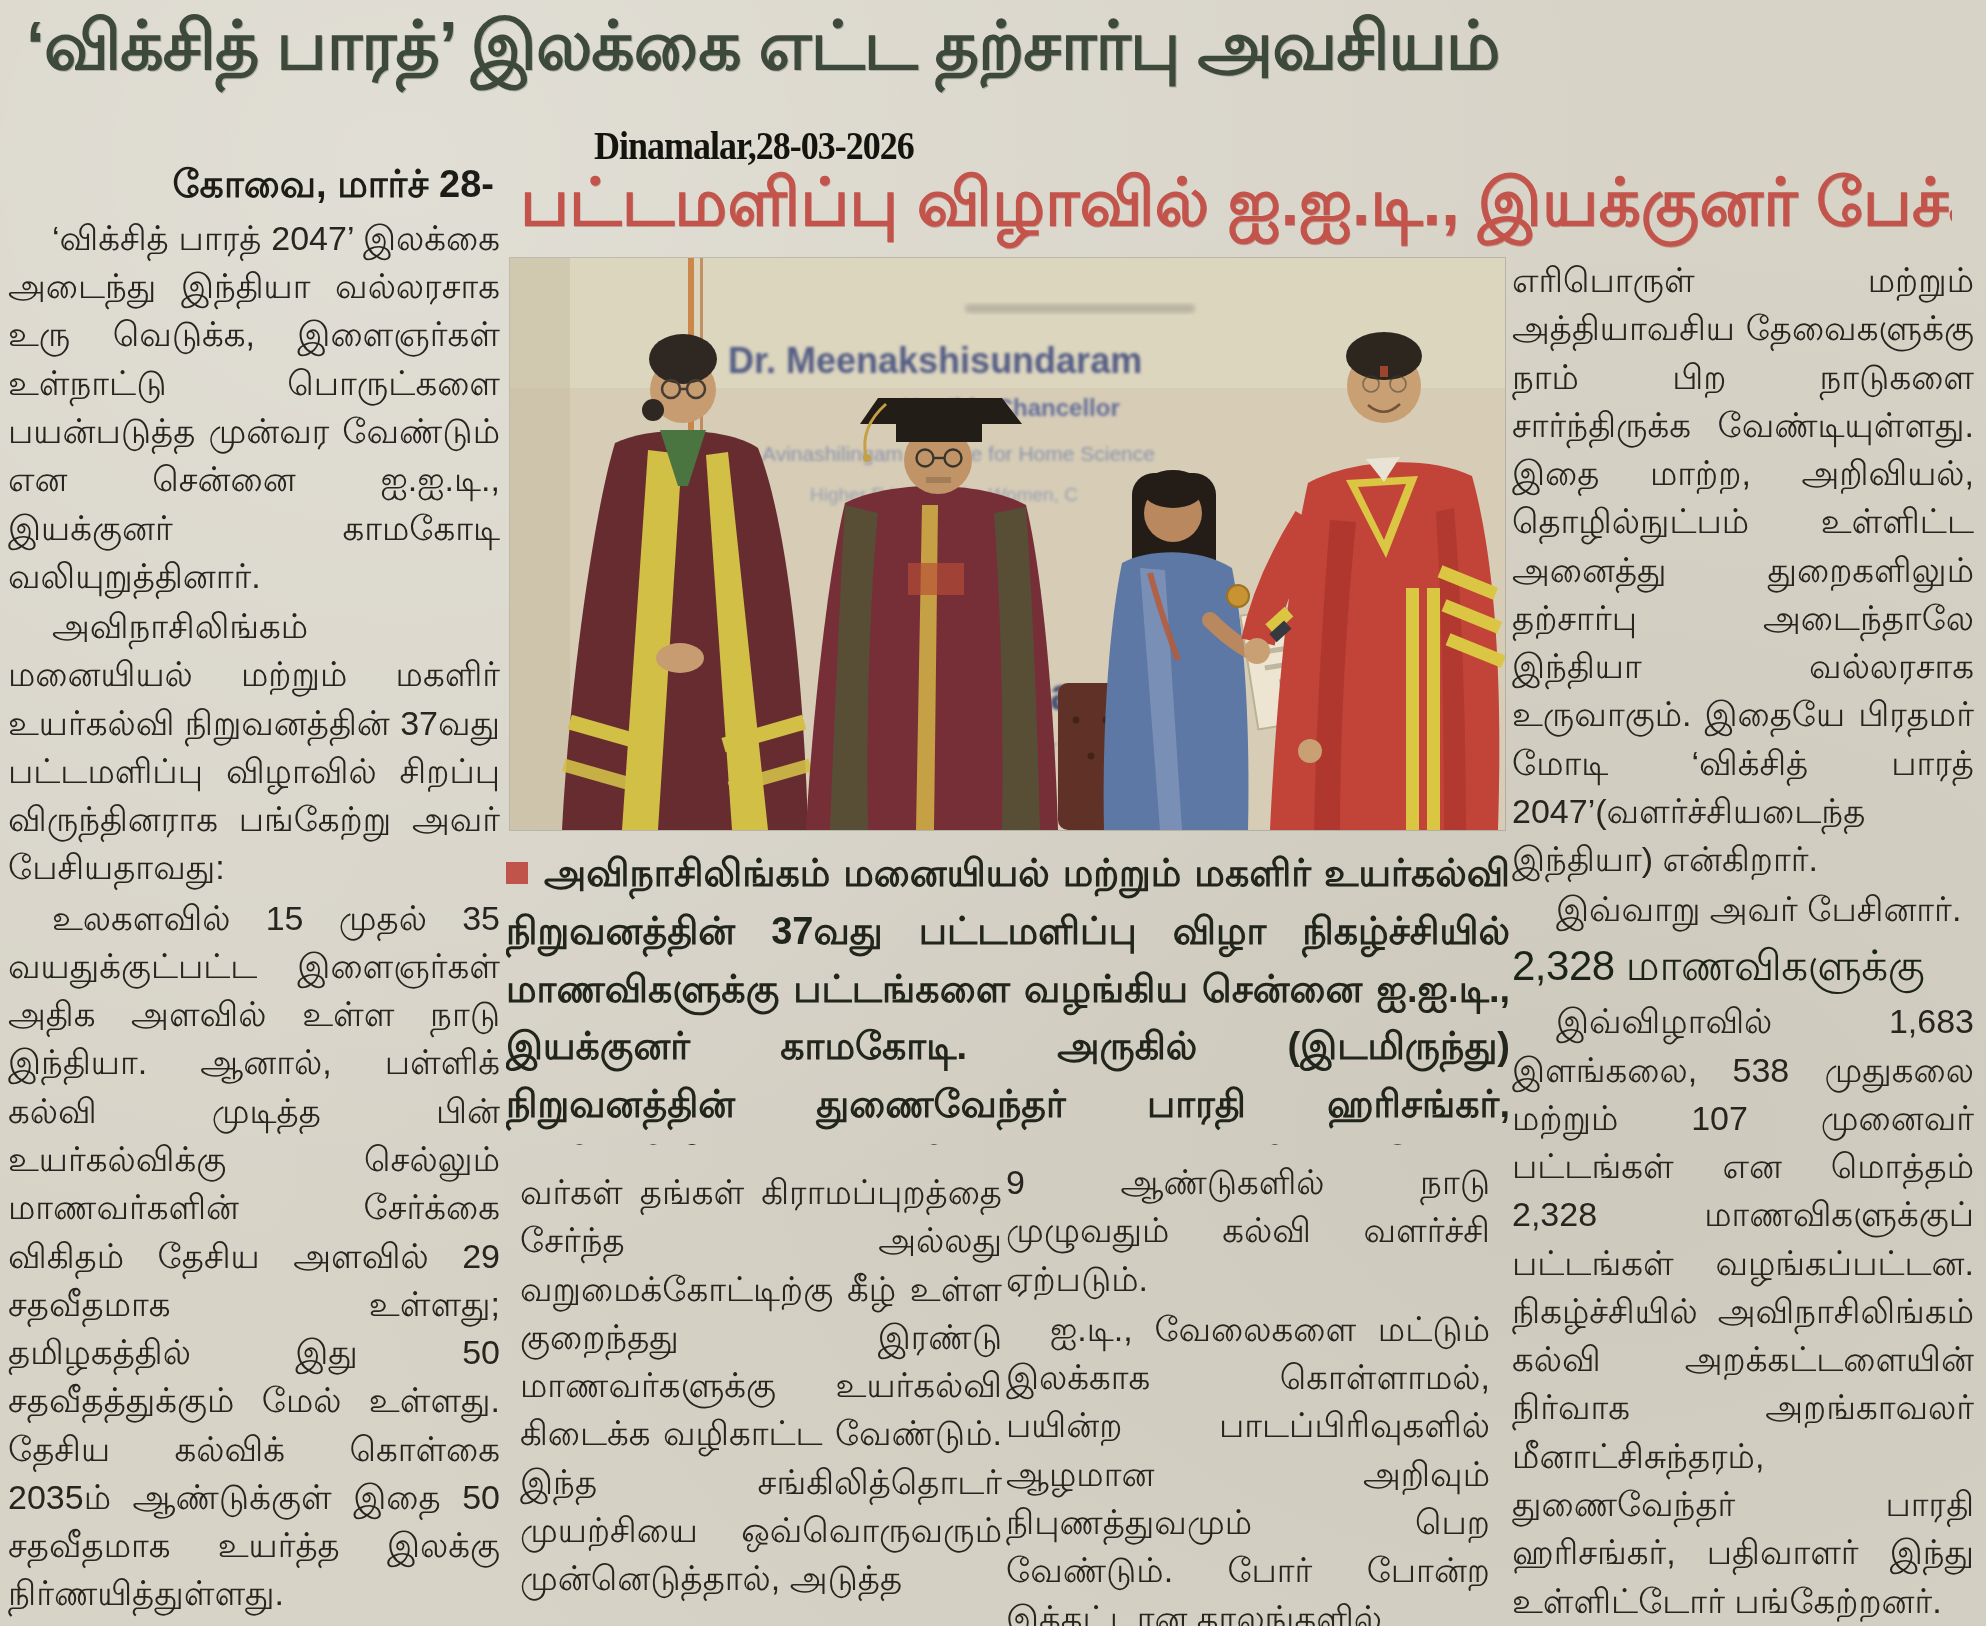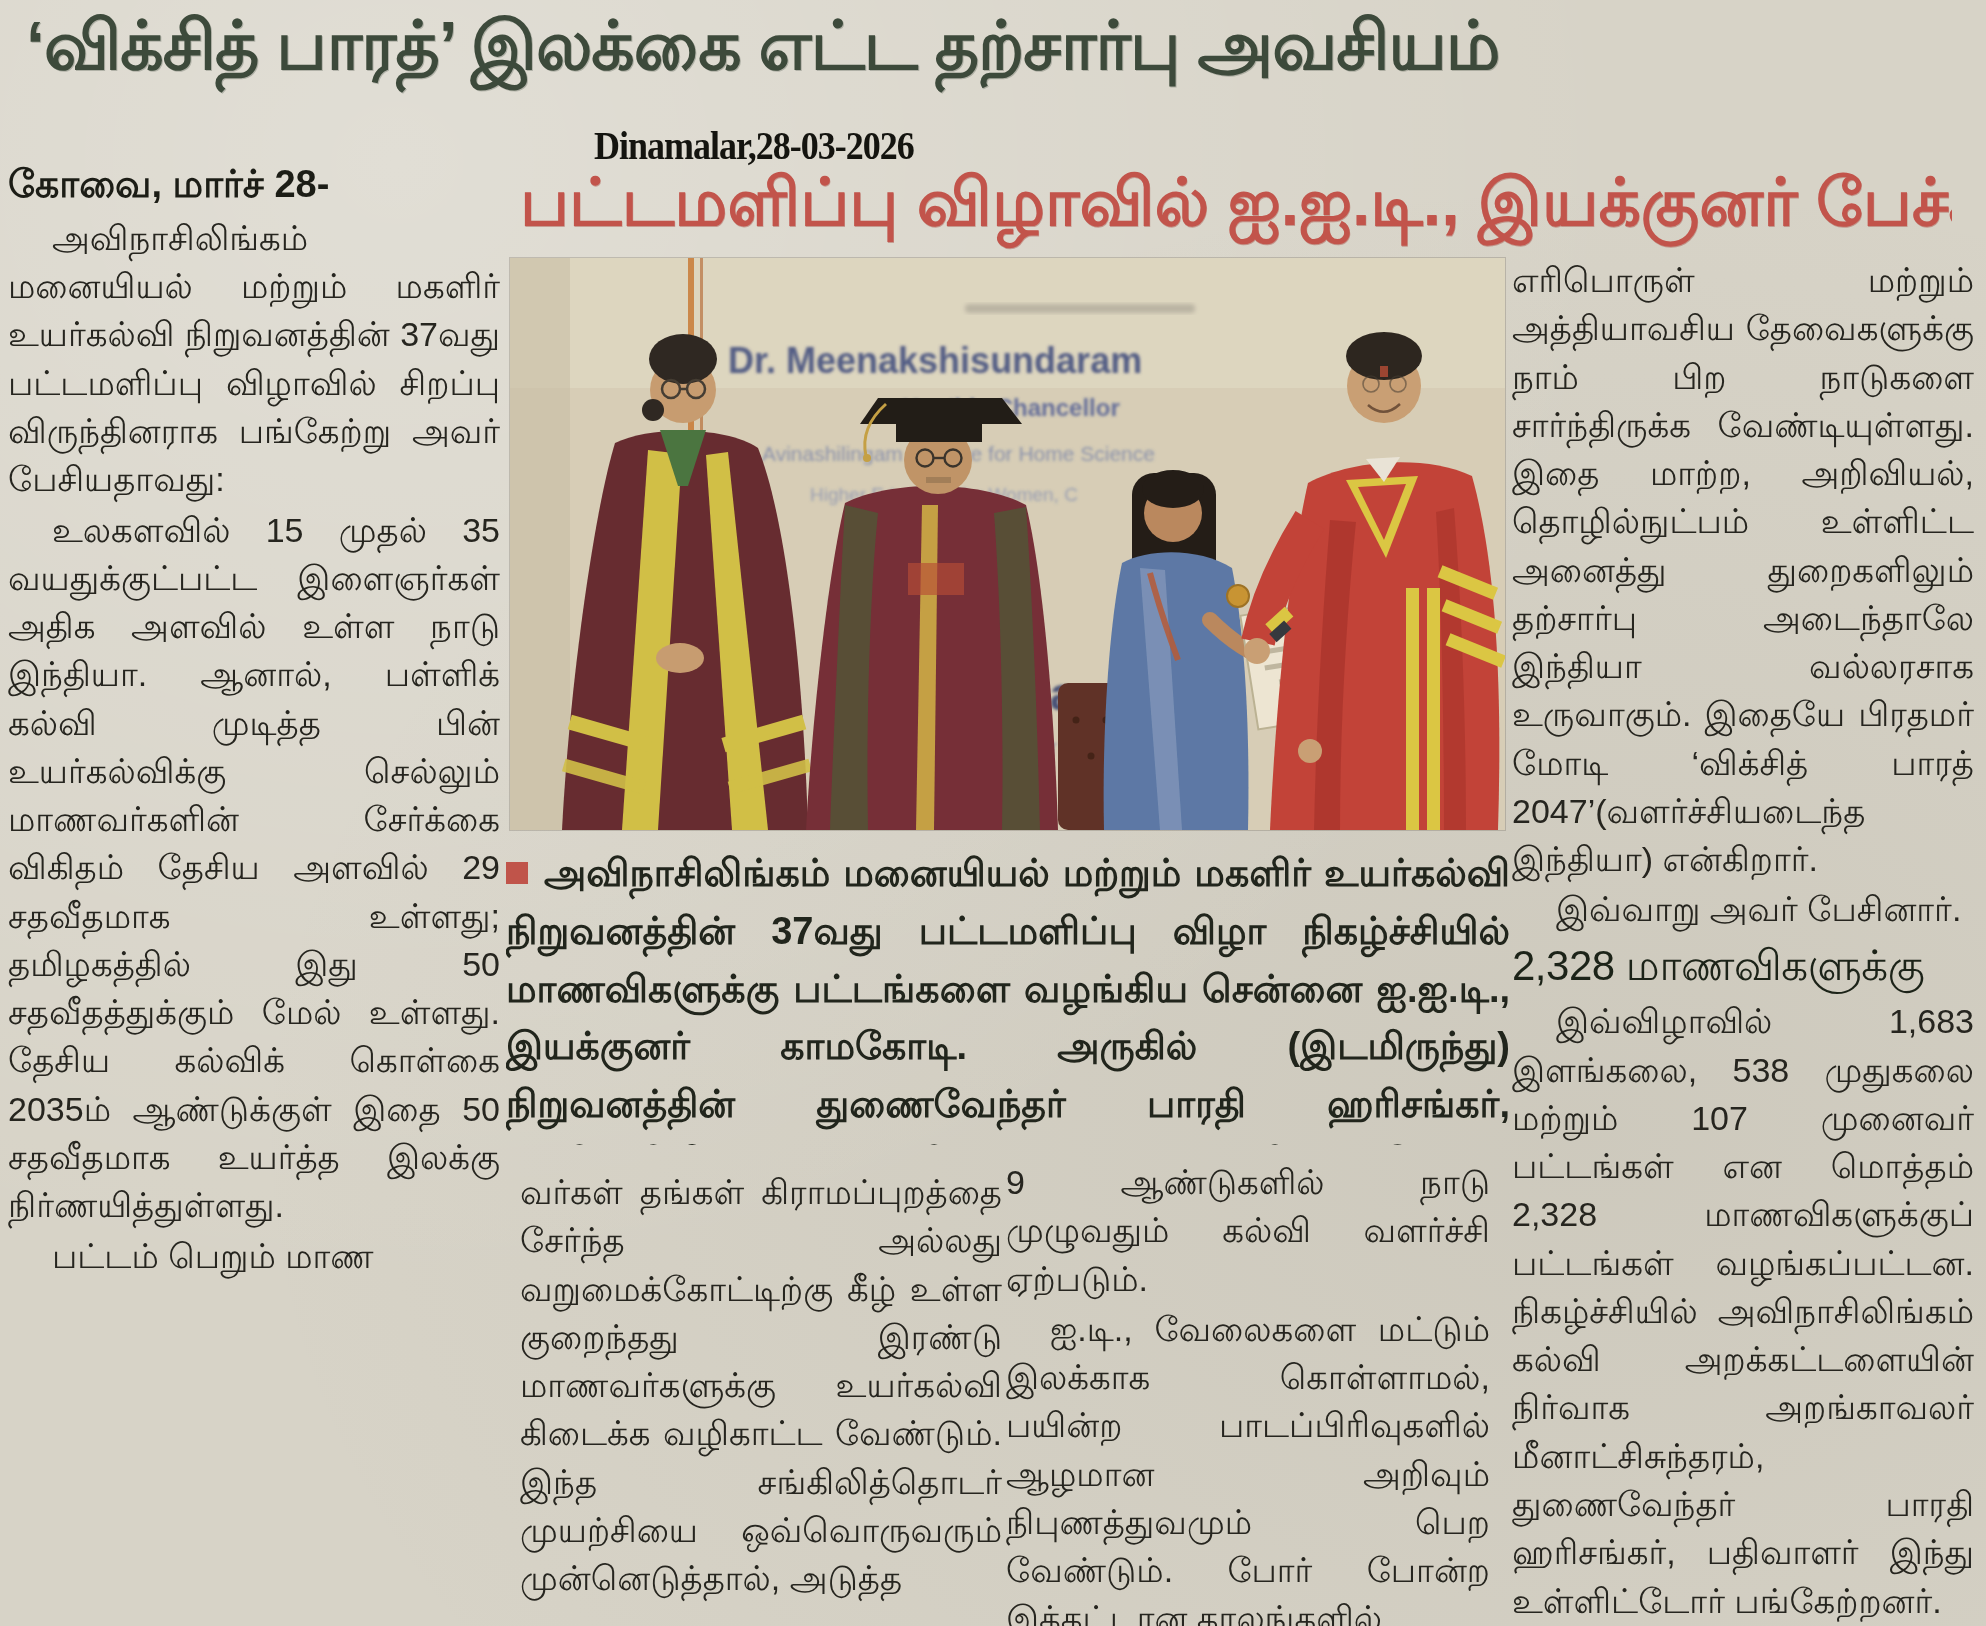--- a/index.html
+++ b/index.html
@@ -32,21 +32,21 @@
   .subheadline{
     position:absolute;left:520px;top:164px;width:1432px;height:92px;
     font-size:66px;font-weight:700;color:#c2544b;
     white-space:nowrap;overflow:hidden;text-align:left;
     text-shadow:.5px .5px 0 rgba(160,60,50,.4);
   }
   .col{position:absolute;overflow:hidden;font-size:34px;line-height:1.42;text-align:justify;}
   .col p{margin:0 0 2px 0;}
   .indent{text-indent:44px;}
   .city-dateline{
-    font-weight:700;font-size:38px;
+    font-weight:700;font-size:38px;text-align:right;
     padding-right:6px;margin:0 0 4px 0;color:#1c1d16;
   }
   .left-col{left:8px;top:158px;width:492px;height:1468px;}
   .mid-col-1{left:520px;top:1168px;width:482px;height:458px;}
   .mid-col-2{left:1006px;top:1158px;width:484px;height:468px;}
   .right-col{left:1512px;top:256px;width:462px;height:1370px;}
   .right-subhead{
     font-size:42px;font-weight:400;color:#1c2318;
     text-align:left;margin:26px 0 20px 0;text-indent:0;
     letter-spacing:-.5px;
@@ -73,20 +73,21 @@
 <div class="page">
 
   <div class="headline">‘விக்சித் பாரத்’ இலக்கை எட்ட தற்சார்பு அவசியம்</div>
 
   <div class="source-line">Dinamalar,28-03-2026</div>
 
   <div class="subheadline">பட்டமளிப்பு விழாவில் ஐ.ஐ.டி., இயக்குனர் பேச்சு</div>
 
   <div class="col left-col">
     <p class="city-dateline">கோவை, மார்ச் 28-</p>
+    <p class="indent">‘விக்சித் பாரத் 2047’ இலக்கை அடைந்து இந்தியா வல்லரசாக உரு வெடுக்க, இளைஞர்கள் உள்நாட்டு பொருட்களை பயன்படுத்த முன்வர வேண்டும் என சென்னை ஐ.ஐ.டி., இயக்குனர் காமகோடி வலியுறுத்தினார்.</p>
     <p class="indent">அவிநாசிலிங்கம் மனையியல் மற்றும் மகளிர் உயர்கல்வி நிறுவனத்தின் 37வது பட்டமளிப்பு விழாவில் சிறப்பு விருந்தினராக பங்கேற்று அவர் பேசியதாவது:</p>
     <p class="indent">உலகளவில் 15 முதல் 35 வயதுக்குட்பட்ட இளைஞர்கள் அதிக அளவில் உள்ள நாடு இந்தியா. ஆனால், பள்ளிக் கல்வி முடித்த பின் உயர்கல்விக்கு செல்லும் மாணவர்களின் சேர்க்கை விகிதம் தேசிய அளவில் 29 சதவீதமாக உள்ளது; தமிழகத்தில் இது 50 சதவீதத்துக்கும் மேல் உள்ளது. தேசிய கல்விக் கொள்கை 2035ம் ஆண்டுக்குள் இதை 50 சதவீதமாக உயர்த்த இலக்கு நிர்ணயித்துள்ளது.</p>
     <p class="indent">பட்டம் பெறும் மாண</p>
   </div>
 
   <div class="photo-frame">
     <svg viewBox="0 0 995 572" preserveAspectRatio="none">
       <defs>
         <filter id="blur1" x="-20%" y="-20%" width="140%" height="140%">
             <feGaussianBlur stdDeviation="1.4"></feGaussianBlur>

